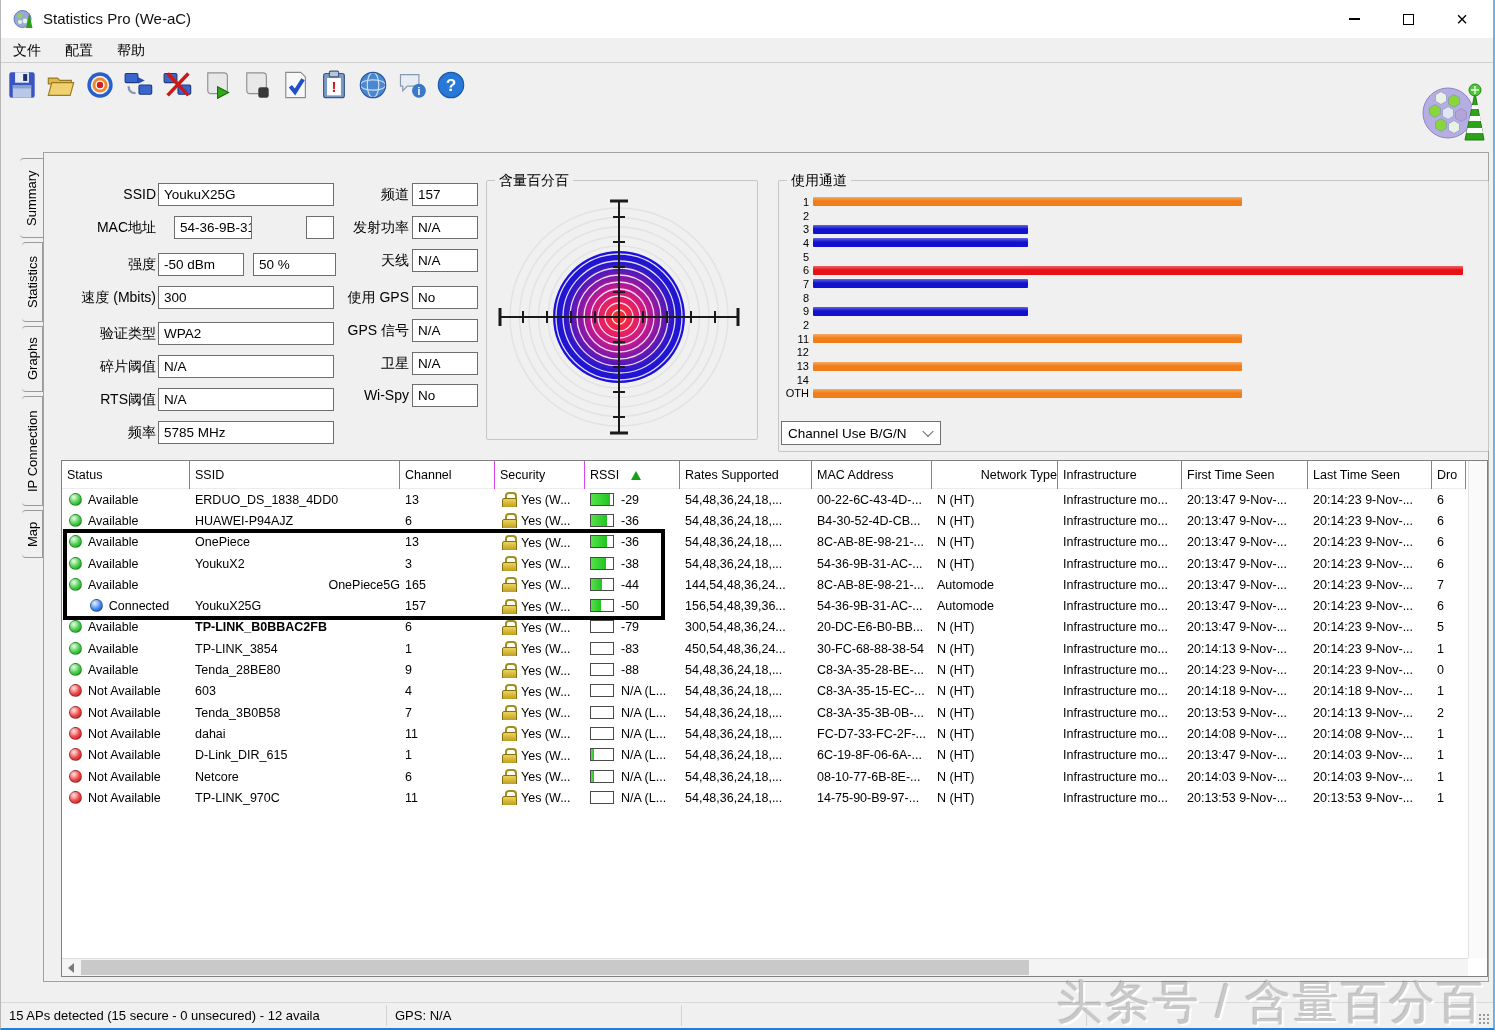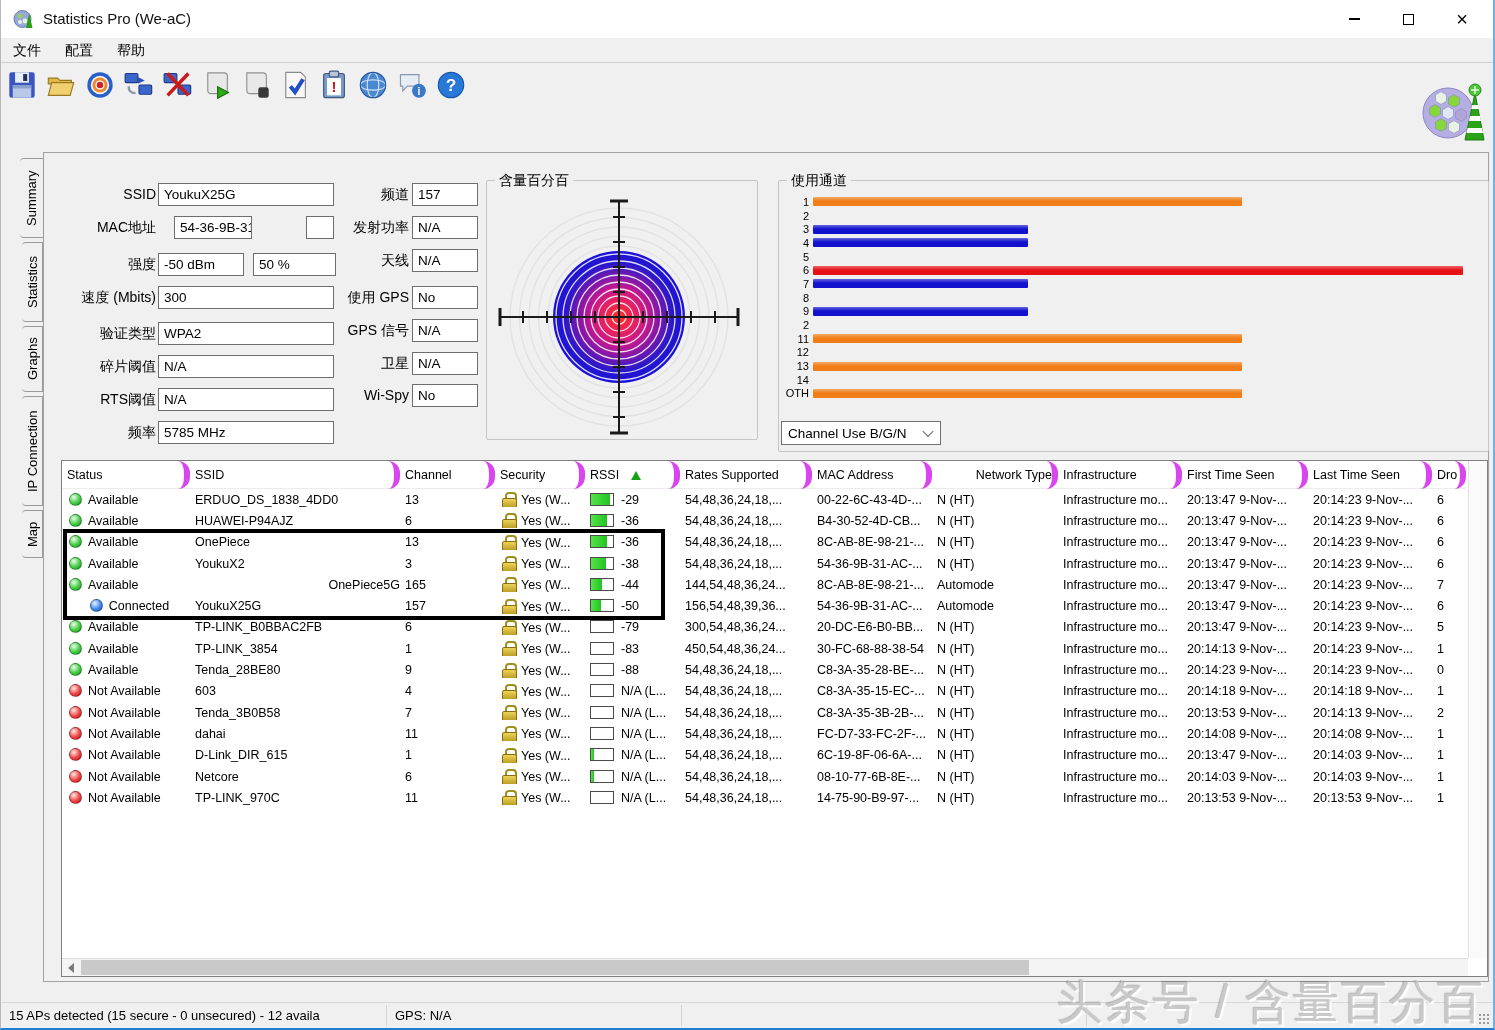--- a/index.html
+++ b/index.html
@@ -57,21 +57,21 @@
   .chan-group{left:777px;top:180px;width:711px;height:272px;}
   
   .chanrows{position:absolute;left:4px;top:14px;right:4px;}
   .ch-row{height:13.7px;display:flex;align-items:center;}
   .ch-label{width:26px;text-align:right;font-size:11px;margin-right:4px;flex:none;}
   .ch-bar{height:9px;border-radius:1px;}
   .chan-combo{left:2px;top:240px;width:160px;height:24px;}
   
   .tablewrap{position:absolute;left:60px;top:460px;width:1427px;height:517px;background:#fff;border:1px solid #808080;overflow:hidden;}
   .thead{position:absolute;left:0;top:0;height:28px;display:flex;background:#fff;border-bottom:1px solid #ececec;z-index:2;}
-  .th{height:28px;line-height:27px;font-size:12.5px;padding-left:5px;border-right:6px solid #d946ef;white-space:nowrap;overflow:hidden;flex:none;display:flex;align-items:center;border-radius:12px;}
+  .th{height:28px;line-height:27px;font-size:12.5px;padding-left:5px;border-right:1px solid #d946ef;white-space:nowrap;overflow:hidden;flex:none;display:flex;align-items:center;}
   .sort-up{display:inline-block;width:0;height:0;border-left:5px solid transparent;border-right:5px solid transparent;border-bottom:9px solid #18a018;margin-left:12px;}
   .tbody{position:absolute;left:0;top:28px;right:19px;bottom:18px;}
   .tr{display:flex;height:21.3px;align-items:center;}
   .td{font-size:12.5px;padding-left:5px;white-space:nowrap;overflow:hidden;flex:none;}
   .dot{width:13px;height:13px;border-radius:50%;display:inline-block;margin:0 6px 0 2px;vertical-align:-2px;border:1px solid rgba(0,0,0,.3);}
   .dot.green{background:radial-gradient(circle at 35% 30%,#eaffea,#44cc44 55%,#118811);}
   .dot.blue{background:radial-gradient(circle at 35% 30%,#e8f4ff,#4488ee 55%,#1144aa);}
   .dot.red{background:radial-gradient(circle at 35% 30%,#ffe8e8,#ee4444 55%,#aa1111);}
   .lock{display:inline-block;width:13px;height:15px;position:relative;margin:0 6px 0 2px;vertical-align:-3px;}
   .lock::before{content:"";position:absolute;left:2.5px;top:0;width:8px;height:8px;border:2px solid #a09020;border-bottom:none;border-radius:4px 4px 0 0;}
@@ -558,21 +558,21 @@
           <div class="td" style="width: 132px;">156,54,48,39,36...</div>
           <div class="td" style="width: 120px;">54-36-9B-31-AC-...</div>
           <div class="td" style="width: 126px;">Automode</div>
           <div class="td" style="width: 124px;">Infrastructure mo...</div>
           <div class="td" style="width: 126px;">20:13:47 9-Nov-...</div>
           <div class="td" style="width: 124px;">20:14:23 9-Nov-...</div>
           <div class="td" style="width: 34px;">6</div>
         </div>
         <div class="tr">
           <div class="td" style="width: 128px;"><span class="dot green"></span>Available</div>
-          <div class="td" style="width: 210px;">TP-LINK_B0BBAC2FB</div>
+          <div class="td" style="width: 210px; font-weight: bold;">TP-LINK_B0BBAC2FB</div>
           <div class="td" style="width: 95px;">6</div>
           <div class="td" style="width: 90px;"><span class="lock"></span>Yes (W...</div>
           <div class="td" style="width: 95px;"><span class="rssibar"><i style="width: 0%;"></i></span>-79</div>
           <div class="td" style="width: 132px;">300,54,48,36,24...</div>
           <div class="td" style="width: 120px;">20-DC-E6-B0-BB...</div>
           <div class="td" style="width: 126px;">N (HT)</div>
           <div class="td" style="width: 124px;">Infrastructure mo...</div>
           <div class="td" style="width: 126px;">20:13:47 9-Nov-...</div>
           <div class="td" style="width: 124px;">20:14:23 9-Nov-...</div>
           <div class="td" style="width: 34px;">5</div>
@@ -619,21 +619,21 @@
           <div class="td" style="width: 124px;">20:14:18 9-Nov-...</div>
           <div class="td" style="width: 34px;">1</div>
         </div>
         <div class="tr">
           <div class="td" style="width: 128px;"><span class="dot red"></span>Not Available</div>
           <div class="td" style="width: 210px;">Tenda_3B0B58</div>
           <div class="td" style="width: 95px;">7</div>
           <div class="td" style="width: 90px;"><span class="lock"></span>Yes (W...</div>
           <div class="td" style="width: 95px;"><span class="rssibar"><i style="width: 0%;"></i></span>N/A (L...</div>
           <div class="td" style="width: 132px;">54,48,36,24,18,...</div>
-          <div class="td" style="width: 120px;">C8-3A-35-3B-2B-...</div>
+          <div class="td" style="width: 120px;">C8-3A-35-3B-0B-...</div>
           <div class="td" style="width: 126px;">N (HT)</div>
           <div class="td" style="width: 124px;">Infrastructure mo...</div>
           <div class="td" style="width: 126px;">20:13:53 9-Nov-...</div>
           <div class="td" style="width: 124px;">20:14:13 9-Nov-...</div>
           <div class="td" style="width: 34px;">2</div>
         </div>
         <div class="tr">
           <div class="td" style="width: 128px;"><span class="dot red"></span>Not Available</div>
           <div class="td" style="width: 210px;">dahai</div>
           <div class="td" style="width: 95px;">11</div>

